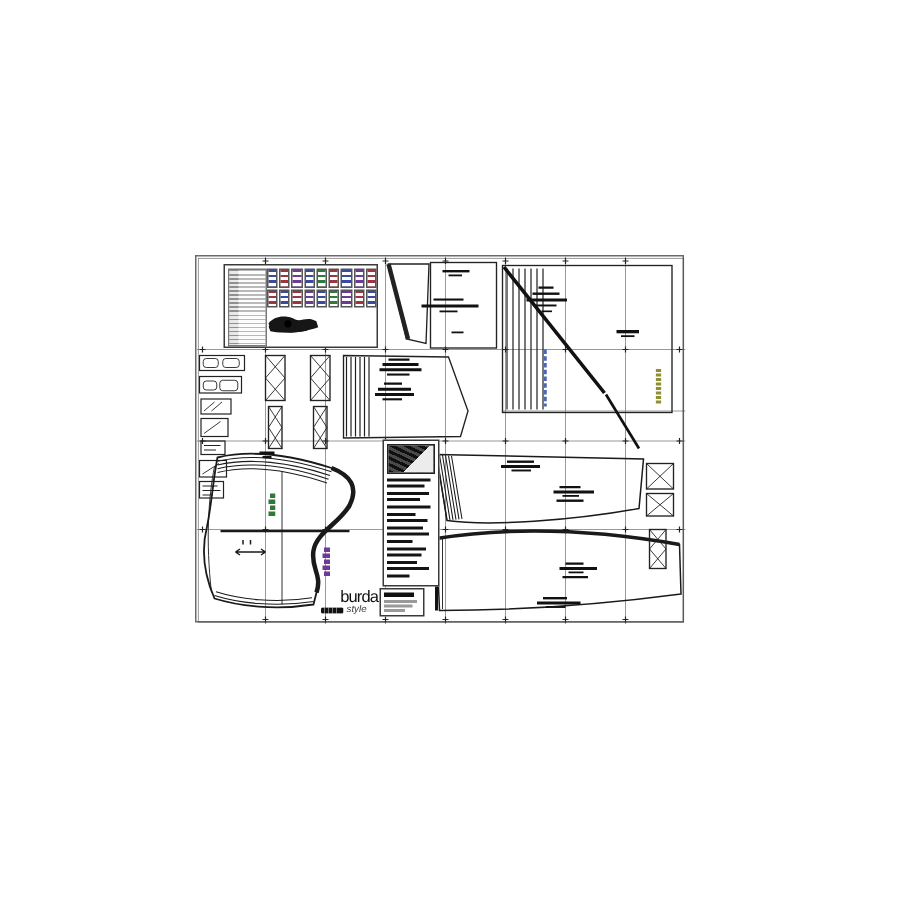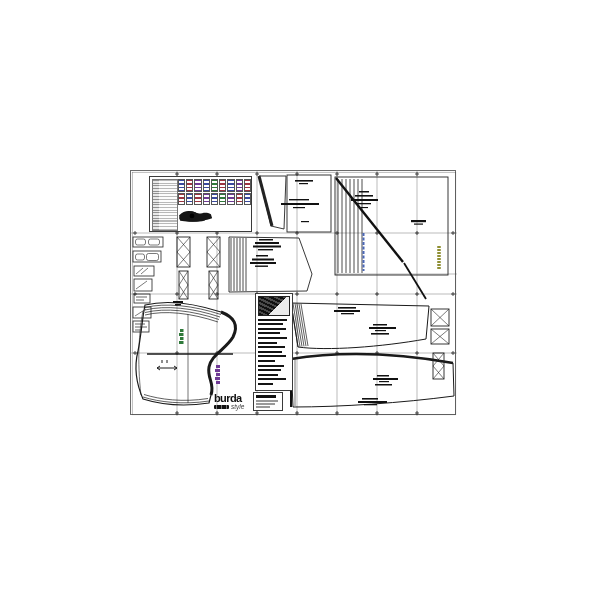--- a/index.html
+++ b/index.html
@@ -29,21 +29,21 @@
       linear-gradient(135deg,rgba(0,0,0,0) 58%,#ececec 58%),
       repeating-linear-gradient(25deg,#101010 0 2px,#4a4a4a 2px 4px);
     border:0.5px solid #222;box-sizing:border-box;margin-bottom:2px;}
   .tb{height:2px;background:#141414;margin:2.6px 0;}
   
   #labelbox{left:122px;top:221px;width:30px;height:19px;padding:2px;}
   #labelbox .dark{height:3px;background:#111;width:82%;margin-bottom:2px;}
   #labelbox .lite{height:1.5px;background:#9a9a9a;margin:1.5px 0;}
   
   #logo{position:absolute;left:83px;top:222px;width:38px;height:19px;}
-  #logo .word{font-weight:700;font-size:11px;line-height:10px;letter-spacing:-0.6px;color:#101010;}
+  #logo .word{font-weight:400;font-size:11px;line-height:10px;letter-spacing:-0.6px;color:#101010;text-align:right;}
   #logo .row{display:flex;align-items:center;gap:2px;margin-top:1px;}
   #logo .bar{width:15px;height:4px;background:#111;border-radius:1px;
     background-image:repeating-linear-gradient(90deg,#111 0 2px,#777 2px 2.6px);}
   #logo .sub{font-style:italic;font-size:6.5px;color:#3c3c3c;line-height:6px;}
 </style>
 </head>
 <body>
 
 <div id="canvas">
   <div id="sheet">

